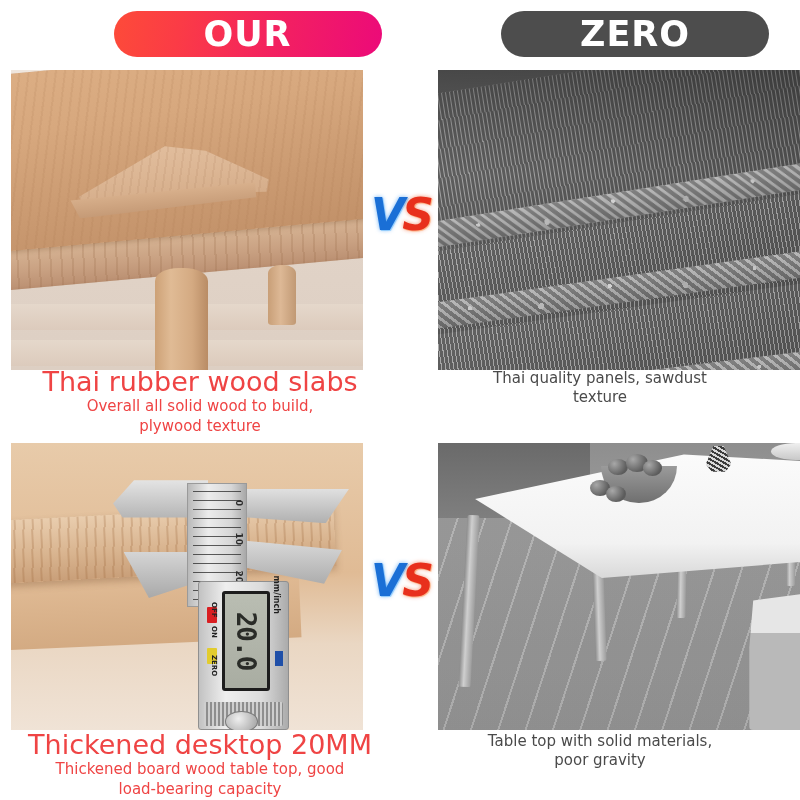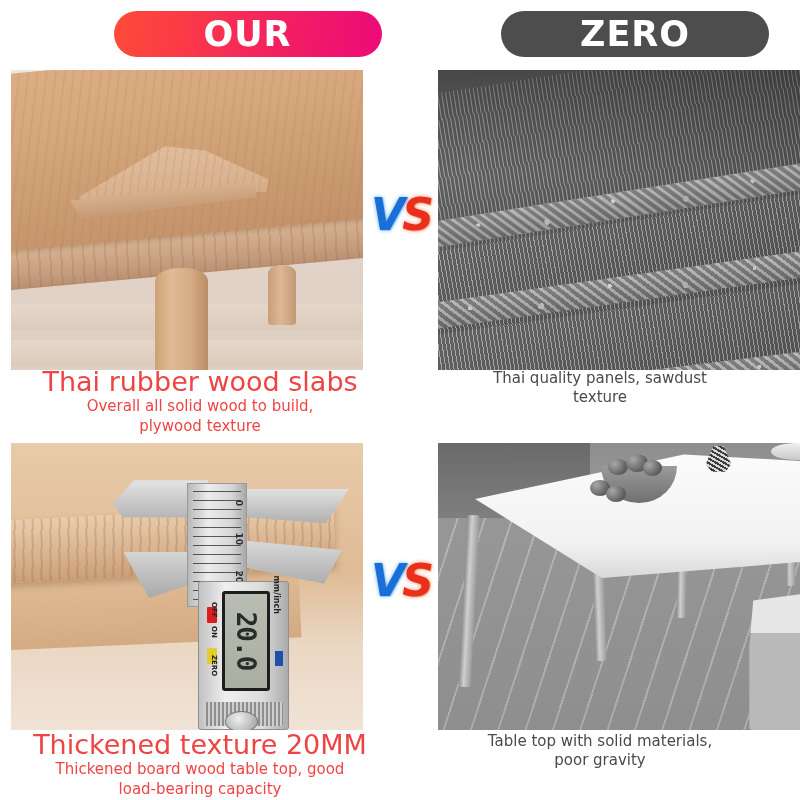--- a/index.html
+++ b/index.html
@@ -408,21 +408,21 @@
     <div class="cap-sub">Overall all solid wood to build,</div>
     <div class="cap-sub">plywood texture</div>
   </div>
 
   <div class="caption cap-tr grey">
     <div class="cap-sub">Thai quality panels, sawdust</div>
     <div class="cap-sub">texture</div>
   </div>
 
   <div class="caption cap-bl red">
-    <div class="cap-title">Thickened texture 20MM</div>
+    <div class="cap-title">Thickened desktop 20MM</div>
     <div class="cap-sub">Thickened board wood table top, good</div>
     <div class="cap-sub">load-bearing capacity</div>
   </div>
 
   <div class="caption cap-br grey">
     <div class="cap-sub">Table top with solid materials,</div>
     <div class="cap-sub">poor gravity</div>
   </div>
 
 </div>

